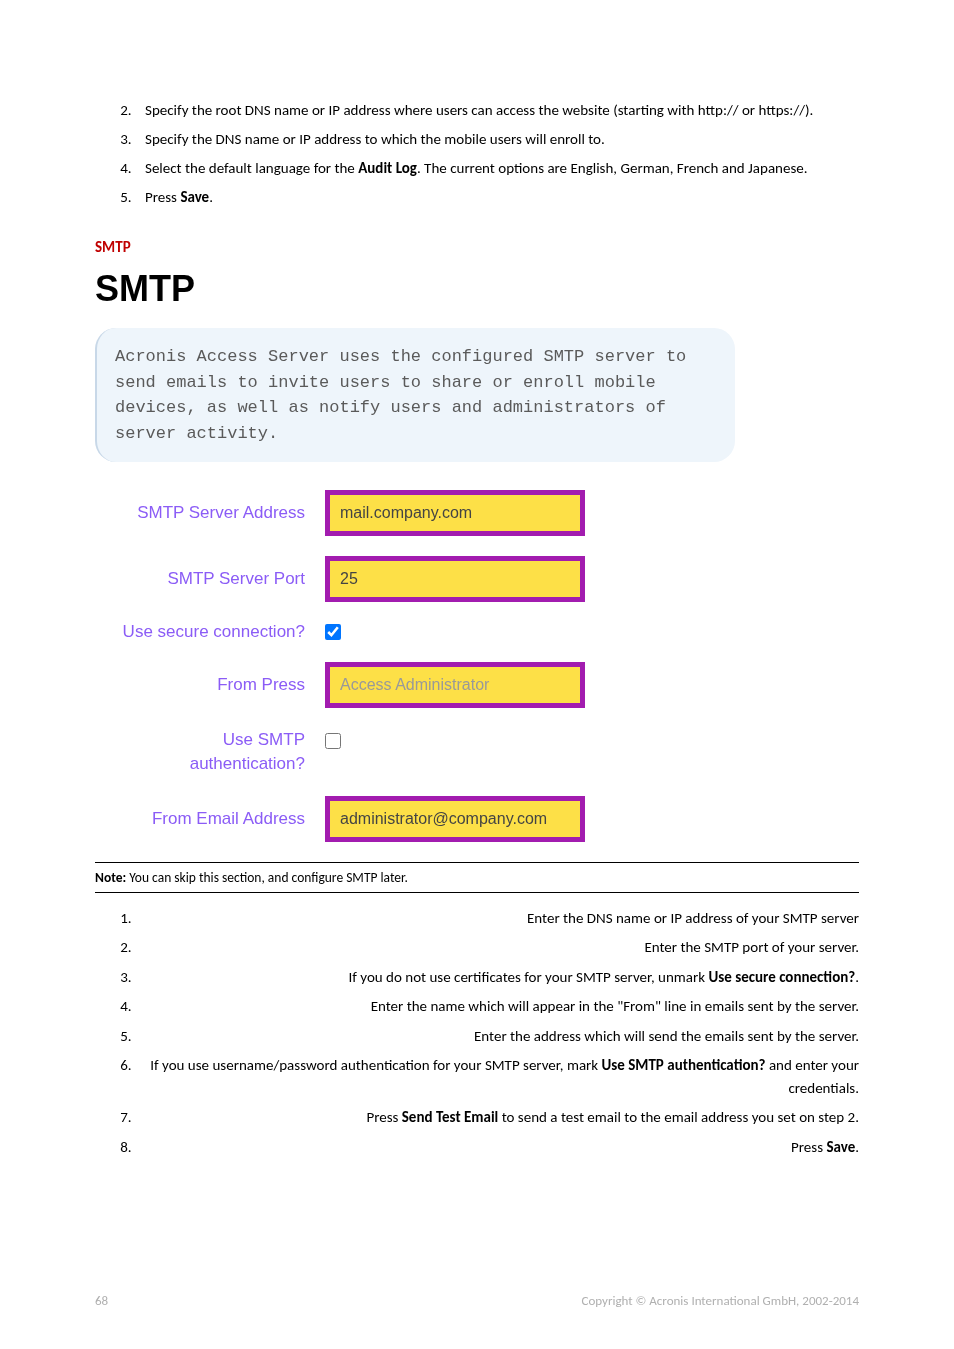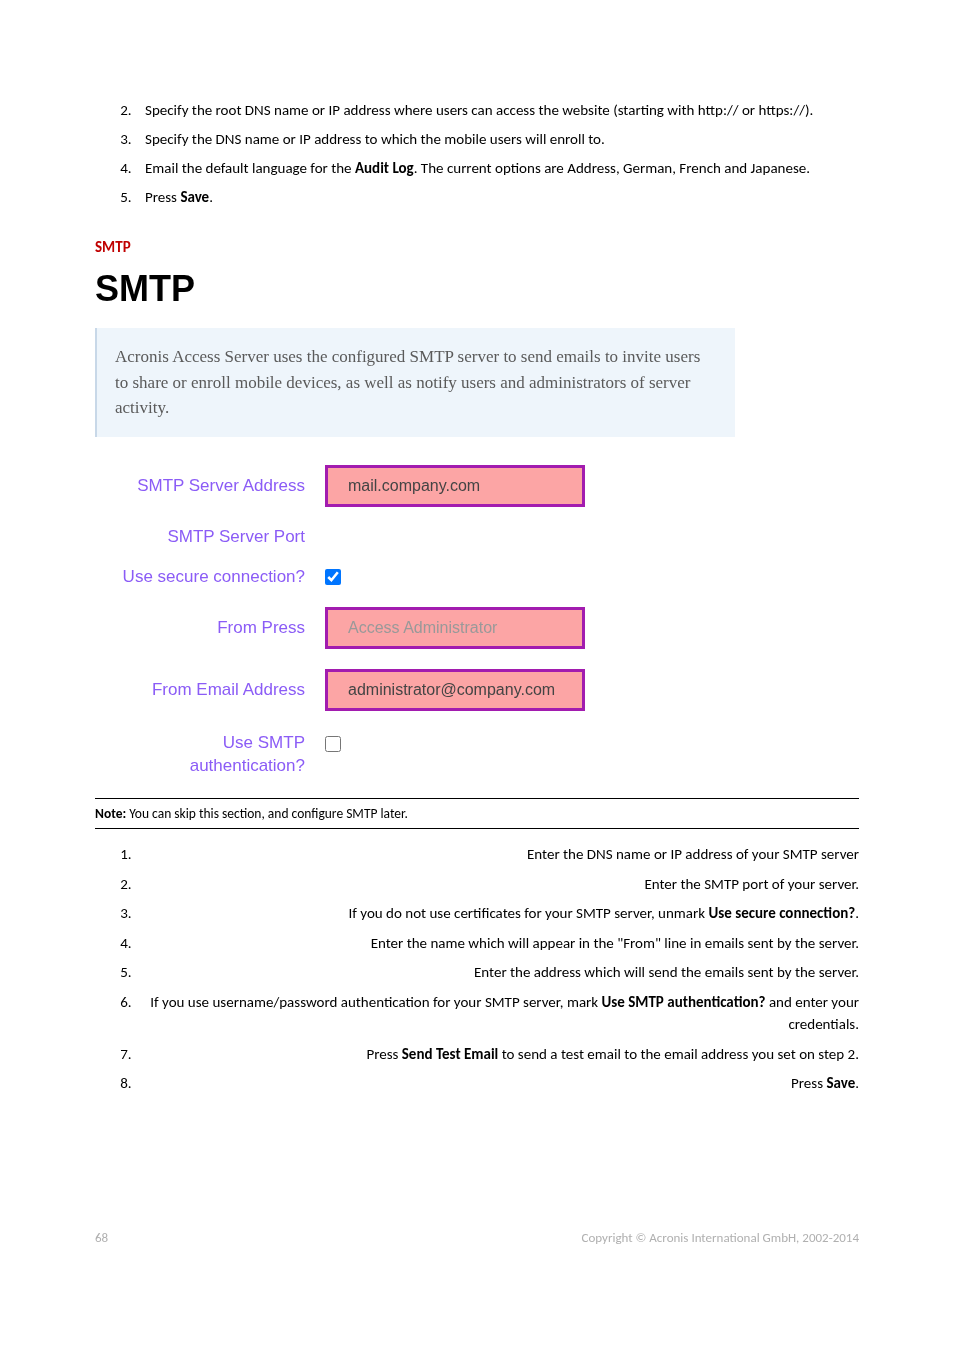--- a/index.html
+++ b/index.html
@@ -40,47 +40,48 @@
     }
     .info-box {
       background: #eef5fb;
       border-left: 2px solid #c8d8e8;
       padding: 16px 18px;
       color: #5a5a5a;
       font-size: 17px;
       line-height: 1.5;
       margin-bottom: 28px;
       max-width: 640px;
-      font-family: Liberation Serif, serif;
+      font-family: Liberation Mono, monospace;
+      border-radius: 21px;
     }
     .form-row {
       display: flex;
       align-items: center;
       margin-bottom: 20px;
     }
     .form-label {
       width: 230px;
       text-align: right;
       padding-right: 20px;
       color: #8b5cf6;
       font-size: 17px;
       font-family: Arial, sans-serif;
     }
     .form-label.multiline {
       align-self: flex-start;
       line-height: 1.4;
     }
     .form-input {
       width: 260px;
-      padding: 9px 20px;
-      border: 3px solid #a21caf;
+      padding: 9px 10px;
+      border: 5px solid #a21caf;
       font-size: 16px;
       color: #444;
       font-family: Arial, sans-serif;
-      background: #fca5a5;
+      background: #fde047;
     }
     .form-input::placeholder {
       color: #999;
     }
     .form-checkbox {
       width: 16px;
       height: 16px;
     }
     .hr-black {
       border: none;
@@ -118,65 +119,66 @@
 <body>
 
 <ol class="main-list" start="2">
   <li>
     <span>Specify the root DNS name or IP address where users can access the website (starting with http:// or https://).</span>
   </li>
   <li>
     <span>Specify the DNS name or IP address to which the mobile users will enroll to.</span>
   </li>
   <li>
-    <span>Email the default language for the </span><b>Audit Log</b><span>. The current options are Address, German, French and Japanese.</span>
+    <span>Select the default language for the </span><b>Audit Log</b><span>. The current options are English, German, French and Japanese.</span>
   </li>
   <li>
     <span>Press </span><b>Save</b><span>.</span>
   </li>
 </ol>
 
 <div class="section-heading">SMTP</div>
 
 <div class="smtp-title">SMTP</div>
 
 <div class="info-box">Acronis Access Server uses the configured SMTP server to send emails to invite users to share or enroll mobile devices, as well as notify users and administrators of server activity.</div>
 
 <div>
   <div class="form-row">
     <div class="form-label">SMTP Server Address</div>
     <input type="text" class="form-input" value="mail.company.com" style="">
   </div>
 
   <div class="form-row">
     <div class="form-label">SMTP Server Port</div>
+    <input type="text" class="form-input" value="25" style="">
   </div>
 
   <div class="form-row">
     <div class="form-label">Use secure connection?</div>
     <input type="checkbox" class="form-checkbox" checked="" style="">
   </div>
 
   <div class="form-row">
     <div class="form-label">From Press</div>
     <input type="text" class="form-input" placeholder="Access Administrator" style="">
-  </div>
-
-  <div class="form-row">
-    <div class="form-label">From Email Address</div>
-    <input type="text" class="form-input" value="administrator@company.com" style="">
   </div>
 
   <div class="form-row" style="align-items:flex-start">
     <div class="form-label multiline">
       <span>Use SMTP</span><br>
       <span>authentication?</span>
     </div>
     <input type="checkbox" class="form-checkbox" style="margin-top: 5px;">
   </div>
+
+  <div class="form-row">
+    <div class="form-label">From Email Address</div>
+    <input type="text" class="form-input" value="administrator@company.com" style="">
+  </div>
 </div>
 
 <hr class="hr-black">
 <div class="note-text">
   <span class="note-label">Note:</span><span> You can skip this section, and configure SMTP later.</span>
 </div>
 <hr class="hr-black">
 
 <ol class="second-list">
   <li>

